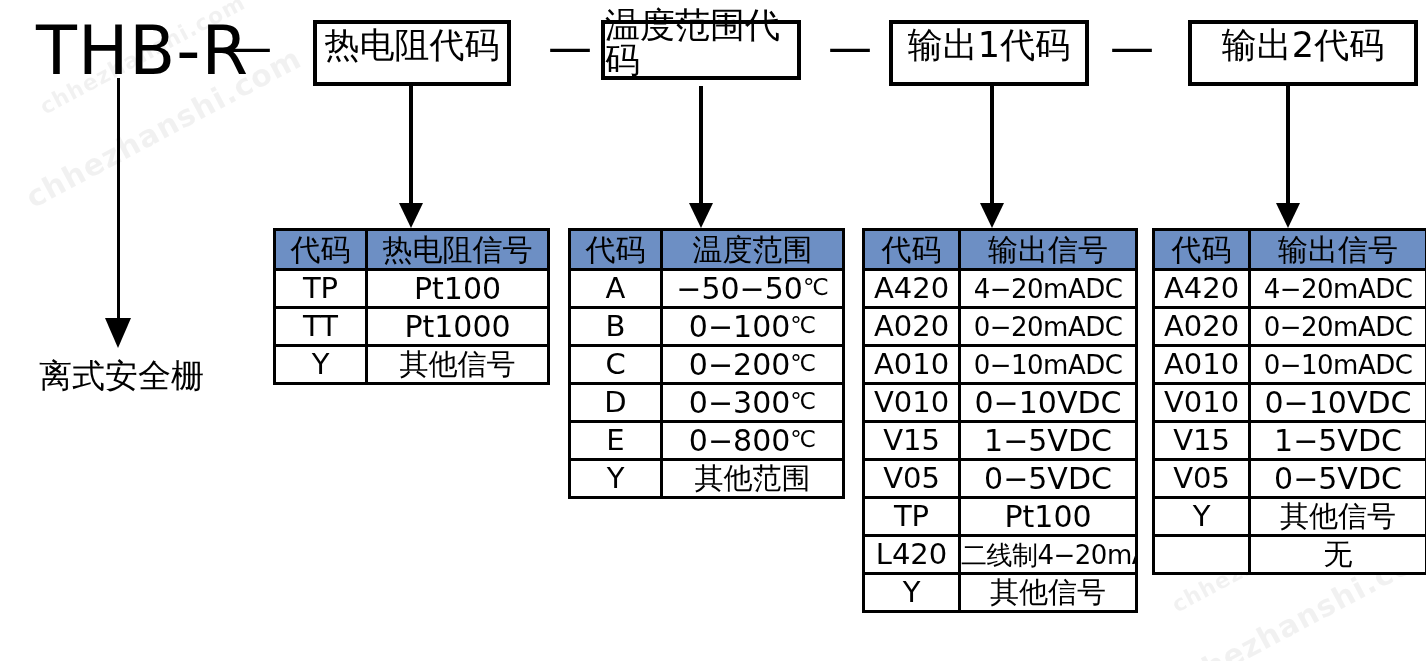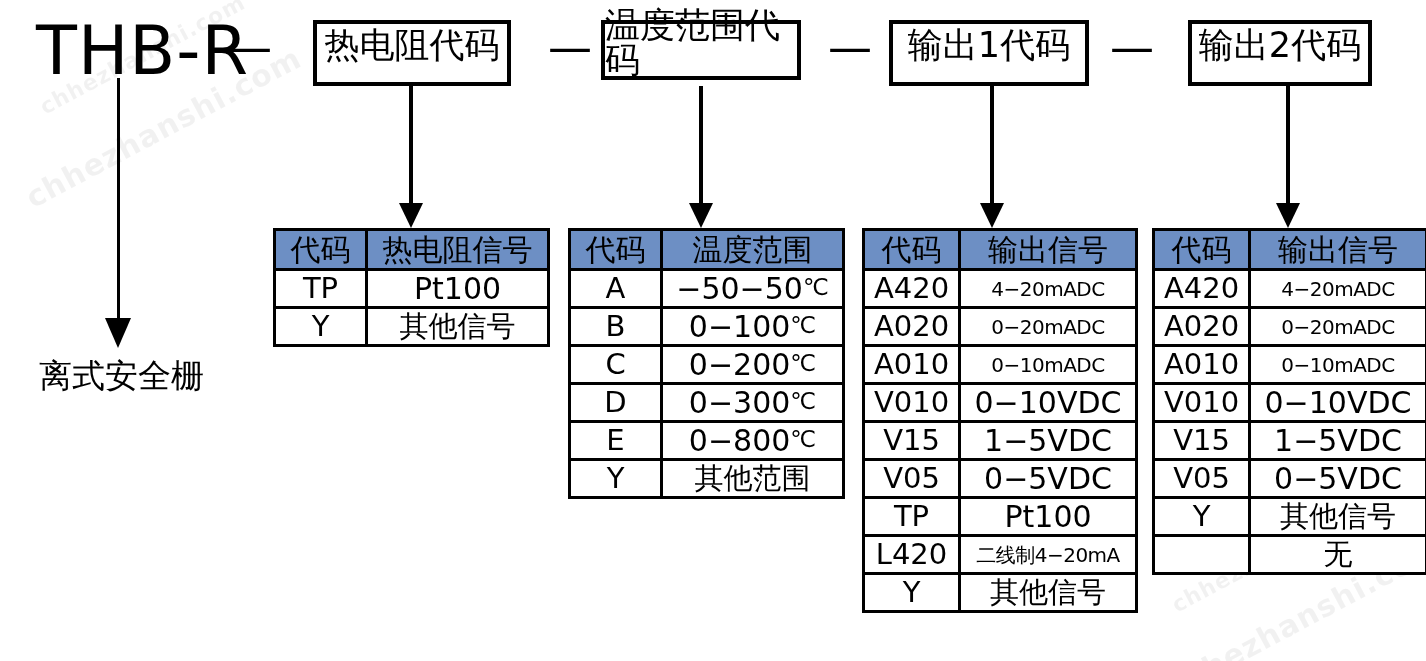--- a/index.html
+++ b/index.html
@@ -67,21 +67,21 @@
     align-items: center;
     justify-content: center;
     font-size: 35px;
     line-height: 1;
     padding-bottom: 15px;
     font-family: "DejaVu Sans", sans-serif;
   }
   #box-rtd   { left: 313px;  top: 20px; width: 198px; height: 66px; }
   #box-temp  { left: 601px;  top: 20px; width: 200px; height: 60px; }
   #box-out1  { left: 889px;  top: 20px; width: 200px; height: 66px; }
-  #box-out2  { left: 1188px; top: 20px; width: 184px; height: 66px; }
+  #box-out2  { left: 1188px; top: 20px; width: 230px; height: 66px; }
 
   
   .arrow {
     position: absolute;
     width: 0;
   }
   .arrow .shaft {
     position: absolute;
     left: -2px; top: 0;
     width: 4px;
@@ -133,21 +133,21 @@
     overflow: hidden;
   }
   .codetable th {
     background: #6d8fc4;
     font-size: 30px;
     height: 40px;
     color: #000;
   }
   .codetable td { font-size: 30px; }
   .codetable td.cjk { font-size: 29px; }
-  .codetable td.tight { font-size: 20px; letter-spacing: -0.5px; }
+  .codetable td.tight { font-size: 26px; letter-spacing: -0.5px; }
   .codetable td.code { font-size: 29px; }
   .codetable .deg { font-size: 23px; vertical-align: 4px; }
 
   #table-rtd  { left: 273px;  top: 228px; width: 274px; }
   #table-rtd  col.c1 { width: 92px; }
   #table-rtd  col.c2 { width: 182px; }
 
   #table-temp { left: 568px;  top: 228px; width: 274px; }
   #table-temp col.c1 { width: 92px; }
   #table-temp col.c2 { width: 182px; }
@@ -222,20 +222,24 @@
       <th>代码</th>
       <th>热电阻信号</th>
     </tr>
   </thead>
   <tbody>
     <tr>
       <td class="code">TP</td>
       <td>Pt100</td>
     </tr>
     <tr>
+      <td class="code">TT</td>
+      <td>Pt1000</td>
+    </tr>
+    <tr>
       <td class="code">Y</td>
       <td class="cjk">其他信号</td>
     </tr>
   </tbody>
 </table>
 
 <table class="codetable" id="table-temp">
   <colgroup>
       <col class="c1">
       <col class="c2">

